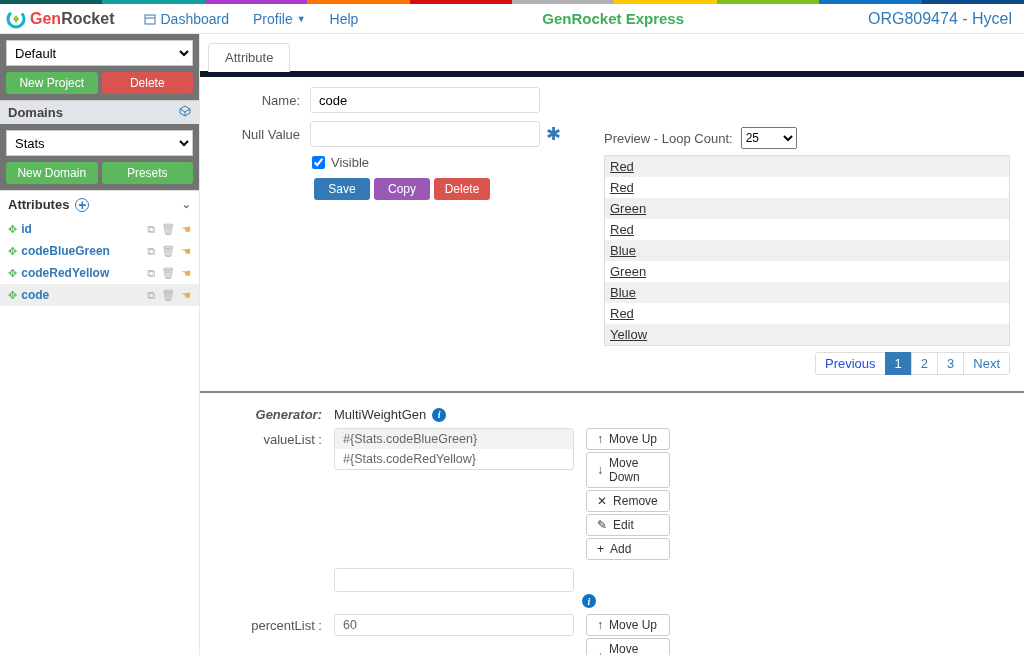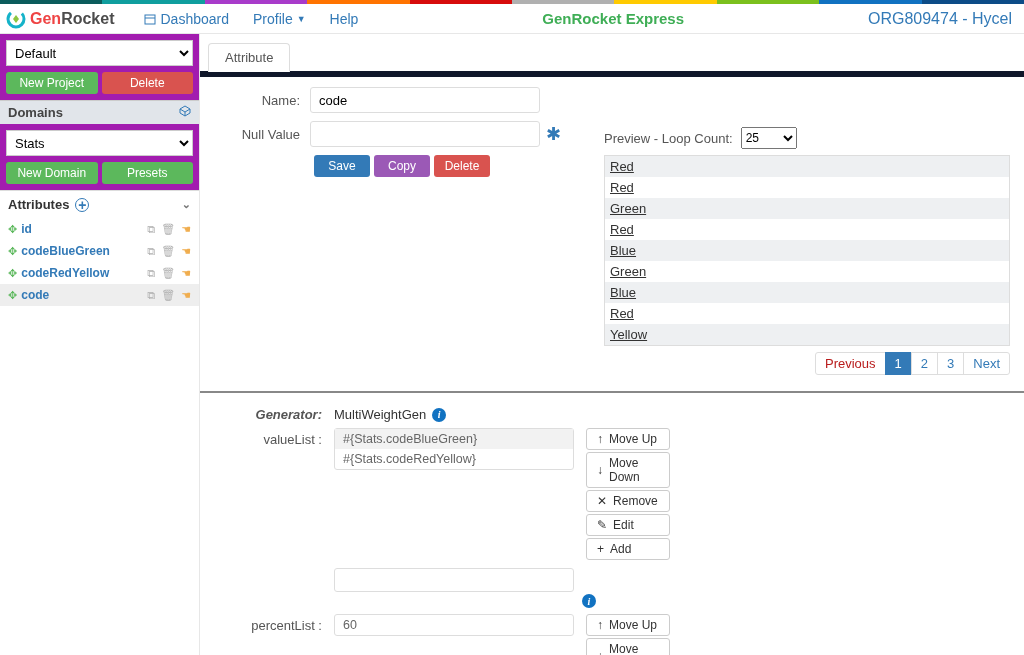--- a/index.html
+++ b/index.html
@@ -50,21 +50,21 @@
   .panel-h {
     background:#e1e5ea;
     padding:4px 8px;
     font-size:13px;
     font-weight:700;
     color:#444;
     display:flex; justify-content:space-between; align-items:center;
     border-top:1px solid #ccc;
   }
   .panel-h .edit-icon { color:#337ab7; cursor:pointer; font-size:12px;}
-  .panel-body { padding:6px; background:#a21caf;}
+  .panel-body { padding:6px; background:#737373;}
   select.full {
     width:100%; height:26px; border:1px solid #ccc;
     background:#fff; font-size:13px; padding:0 4px;
   }
   .btn-row{ display:flex; gap:4px; margin-top:6px;}
   .btn{
     flex:1; border:none; color:#fff; font-size:12px;
     padding:4px 0; border-radius:3px; cursor:pointer;
   }
   .btn-green{background:#5cb85c;}
@@ -128,21 +128,21 @@
   .preview-table div{
     padding:3px 5px; font-size:13px;text-decoration:underline;
   }
   .preview-table div:nth-child(odd){ background:#eef0f2;}
   .preview-table div:nth-child(even){ background:#fff;}
   .pager{ text-align:right; margin-top:6px; font-size:13px;}
   .pager span, .pager a{
     display:inline-block; padding:3px 9px; border:1px solid #ddd;
     margin-left:-1px; color:#337ab7; text-decoration:none; cursor:pointer;
   }
-  .pager .prev{ border-radius:3px 0 0 3px; color:#b91c1c;}
+  .pager .prev{ border-radius:3px 0 0 3px; color:#1d4ed8;}
   .pager .active{ background:#337ab7; color:#fff; border-color:#337ab7;}
   .pager .next{ border-radius:0 3px 3px 0;}
 
   hr.sep{ border:none; border-top:2px solid #888; margin:6px 0 10px 0;}
 
   
   .gen-area{ padding:0 14px 14px 14px;}
   .gen-row{ display:flex; align-items:flex-start; margin-bottom:6px;}
   .gen-row > label{ width:120px; text-align:right; padding-right:12px; color:#555; padding-top:4px; font-size:13px;}
   .gen-row > label.bold{ font-weight:700;font-style:italic;}
@@ -305,20 +305,25 @@
       <div class="left-form">
         <div class="row">
           <label>Name:</label>
           <input type="text" class="name-in" value="code" style="">
         </div>
         <div class="row">
           <label>Null Value</label>
           <input type="text" class="nv-in" style="">
           <span class="asterisk">✱</span>
         </div>
+        <div class="row">
+          <label></label>
+          <input type="checkbox" class="cb" checked="" style="">
+          <span style="margin-left:6px;color:#555;">Visible</span>
+        </div>
         <div class="savebar">
           <button class="btn btn-blue">Save</button>
           <button class="btn btn-purple">Copy</button>
           <button class="btn btn-red">Delete</button>
         </div>
       </div>
 
       <div class="preview">
         <div class="prev-h">
           <span>Preview - Loop Count:</span>

